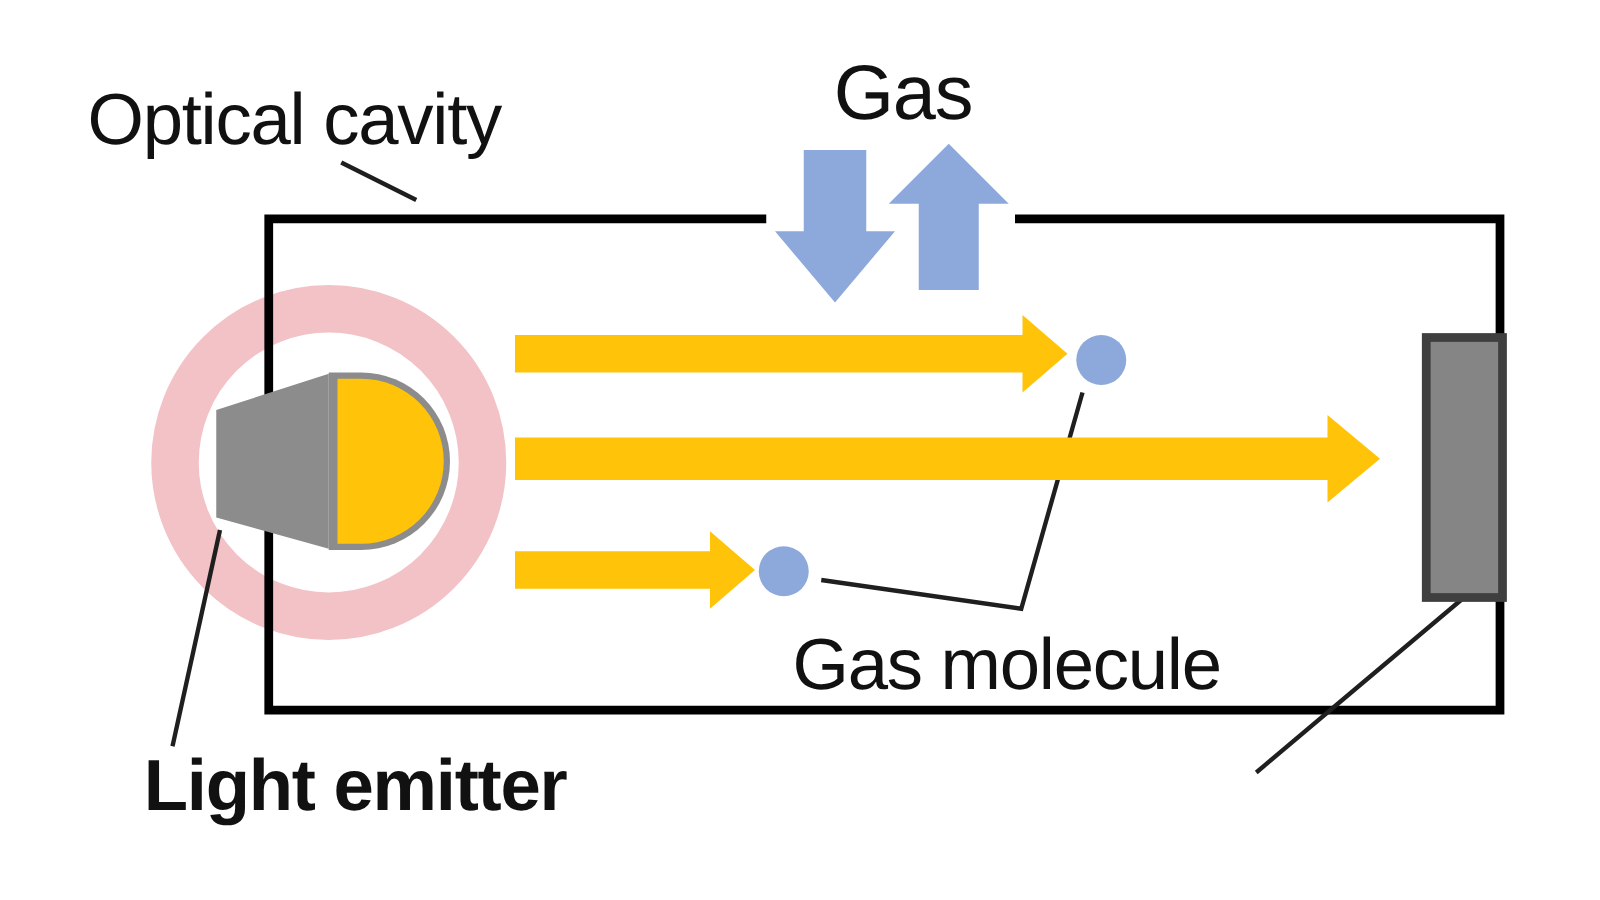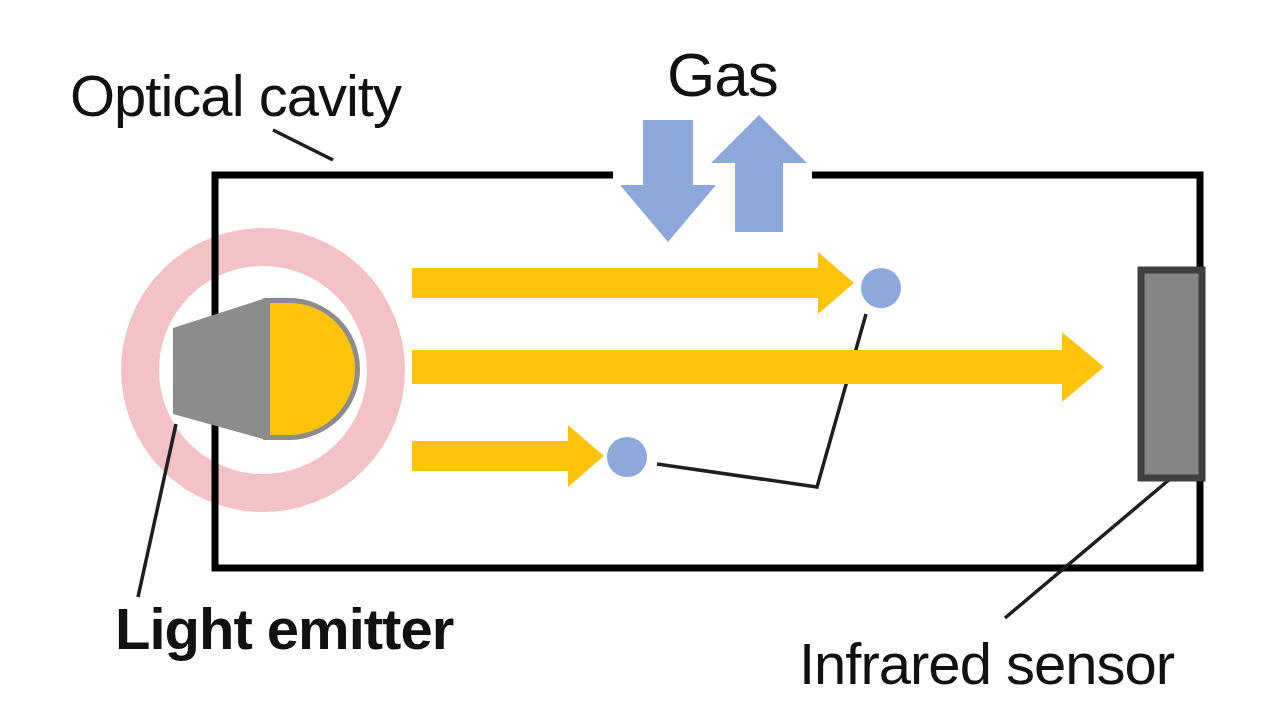--- a/index.html
+++ b/index.html
@@ -60,17 +60,17 @@
     <rect x="1141" y="270" width="61" height="208" stroke-width="7" fill="#858585" stroke="#3F3F3F"></rect>
 
     <circle cx="881" cy="288" r="20" fill="#8DA9DC"></circle>
     <circle cx="627" cy="457" r="20" fill="#8DA9DC"></circle>
   </svg>
 
   <div class="label" style="left:70px; top:66px;">Optical cavity</div>
 
   <div class="label label-gas" style="left:648px; top:42px;">Gas</div>
 
+  <div class="label" style="left:634px; top:502px;">Gas molecule</div>
 
   <div class="label" style="left:115px; top:599px;font-weight:bold;">Light emitter</div>
 
-  <div class="label" style="left:799px; top:634px;">Infrared sensor</div>
 </div>
 
 </body></html>

